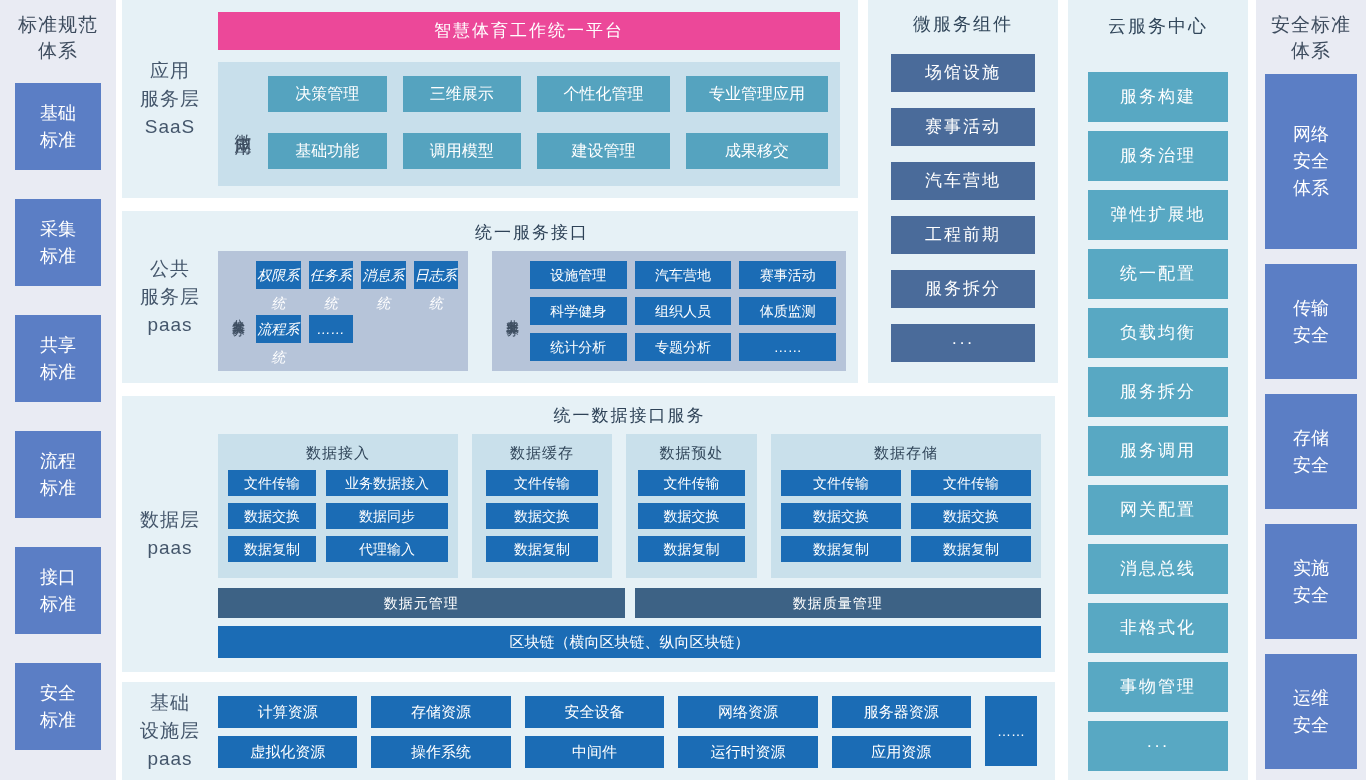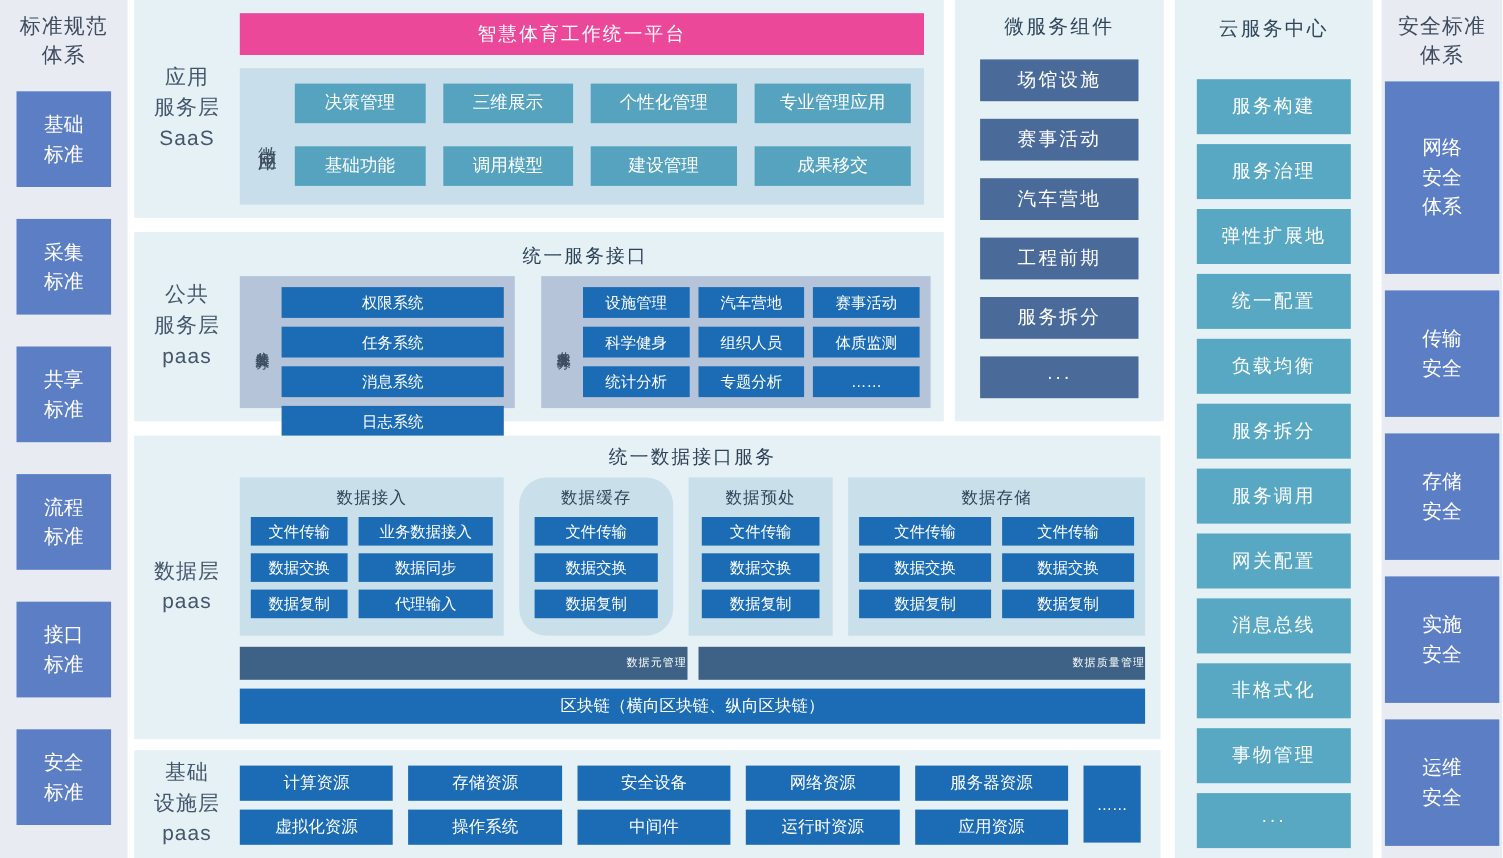--- a/index.html
+++ b/index.html
@@ -10,21 +10,21 @@
   
   .side { position:absolute; top:0; height:780px; background:#e9ebf3; }
   .side-title { padding-top:12px; text-align:center; font-size:19px; line-height:26px;
     color:#3e4c5e; letter-spacing:1px; }
   .side-box { background:#5b7ec5; color:#fff; text-align:center; font-size:18px;
     line-height:27px; display:flex; flex-direction:column; justify-content:center; }
   .left-col { left:0; width:116px; }
   .left-col .side-box { width:86px; height:87px; margin:29px auto 0; }
   .left-col .side-box.first { margin-top:19px; }
   .right-col { left:1256px; width:110px; }
-  .right-col .side-box { width:104px; margin:15px auto 0; height:115px; }
+  .right-col .side-box { width:92px; margin:15px auto 0; height:115px; }
   .right-col .side-box.tall { height:175px; margin-top:10px; }
 
   
   .panel { position:absolute; background:#e6f1f6; display:flex; }
   .layer-label { width:96px; display:flex; flex-direction:column; justify-content:center;
     align-items:center; font-size:19px; line-height:28px; color:#44566b; letter-spacing:1px; }
   .panel-body { flex:1; }
 
   .p1 { left:122px; top:0; width:736px; height:198px; }
   .p1 .panel-body { padding:12px 18px 12px 0; }
@@ -43,43 +43,43 @@
 
   .p2 { left:122px; top:211px; width:736px; height:172px; }
   .p2 .panel-body { padding:10px 12px 0 0; }
   .panel-title { text-align:center; font-size:17px; color:#2e4257; letter-spacing:2px;
     height:24px; line-height:24px; }
   .group-row { display:flex; gap:24px; margin-top:6px; }
   .vgroup { background:#b6c4d9; padding:10px; display:flex; gap:8px; height:120px; }
   .vgroup.g-common { width:250px; }
   .vgroup.g-business { flex:1; }
   .vgrid { flex:1; display:grid; row-gap:8px; column-gap:8px; }
-  .cols2 { grid-template-columns:1fr; }
+  .cols2 { grid-template-columns:1fr 1fr 1fr 1fr;font-style:italic; }
   .cols3 { grid-template-columns:1fr 1fr 1fr; }
   .btn-blue { background:#1b6cb5; color:#fff; text-align:center; }
   .b28 { height:28px; line-height:28px; font-size:14px; }
   .b26 { height:26px; line-height:26px; font-size:14px; }
   .b32 { height:32px; line-height:32px; font-size:15px; }
 
   .p3 { left:122px; top:396px; width:933px; height:276px; }
   .p3 .panel-body { padding:8px 14px 0 0; }
   .dgroup-row { display:flex; gap:14px; margin-top:6px; }
   .dgroup { background:#c9e0eb; padding:8px 10px; height:144px; }
   .dgroup-title { text-align:center; font-size:15px; color:#31465a; height:22px;
     line-height:22px; margin-bottom:6px; letter-spacing:1px; }
   .dgrid { display:grid; row-gap:7px; column-gap:10px; }
   .g-access { width:240px; } .g-access .dgrid { grid-template-columns:88px 1fr; }
-  .g-cache { width:140px;border-radius:25px; } .g-cache .dgrid { grid-template-columns:1fr; padding:0 4px; }
+  .g-cache { width:140px; } .g-cache .dgrid { grid-template-columns:1fr; padding:0 4px; }
   .g-pre { width:131px; } .g-pre .dgrid { grid-template-columns:1fr; padding:0 2px; }
   .g-store { width:270px; } .g-store .dgrid { grid-template-columns:1fr 1fr; }
   .bar-row { display:flex; gap:10px; }
   .bar-row.r1 { margin-top:10px; }
   .bar-row.r2 { margin-top:8px; }
   .bar-dark { flex:1; height:30px; line-height:30px; background:#3d6285; color:#fff;
-    text-align:right; font-size:10px; letter-spacing:1px; }
+    text-align:center; font-size:14px; letter-spacing:1px; }
   .bar-blue { flex:1; height:32px; line-height:32px; background:#1b6cb5; color:#fff;
     text-align:center; font-size:15px; }
 
   .p4 { left:122px; top:682px; width:933px; height:98px; }
   .p4 .panel-body { position:relative; padding:14px 84px 14px 0; }
   .infra-row { display:flex; gap:14px; }
   .infra-row + .infra-row { margin-top:8px; }
   .infra-row .btn-blue { flex:1; }
   .infra-more { position:absolute; right:18px; top:14px; bottom:14px; width:52px;
     background:#1b6cb5; color:#fff; display:flex; align-items:center; justify-content:center;

